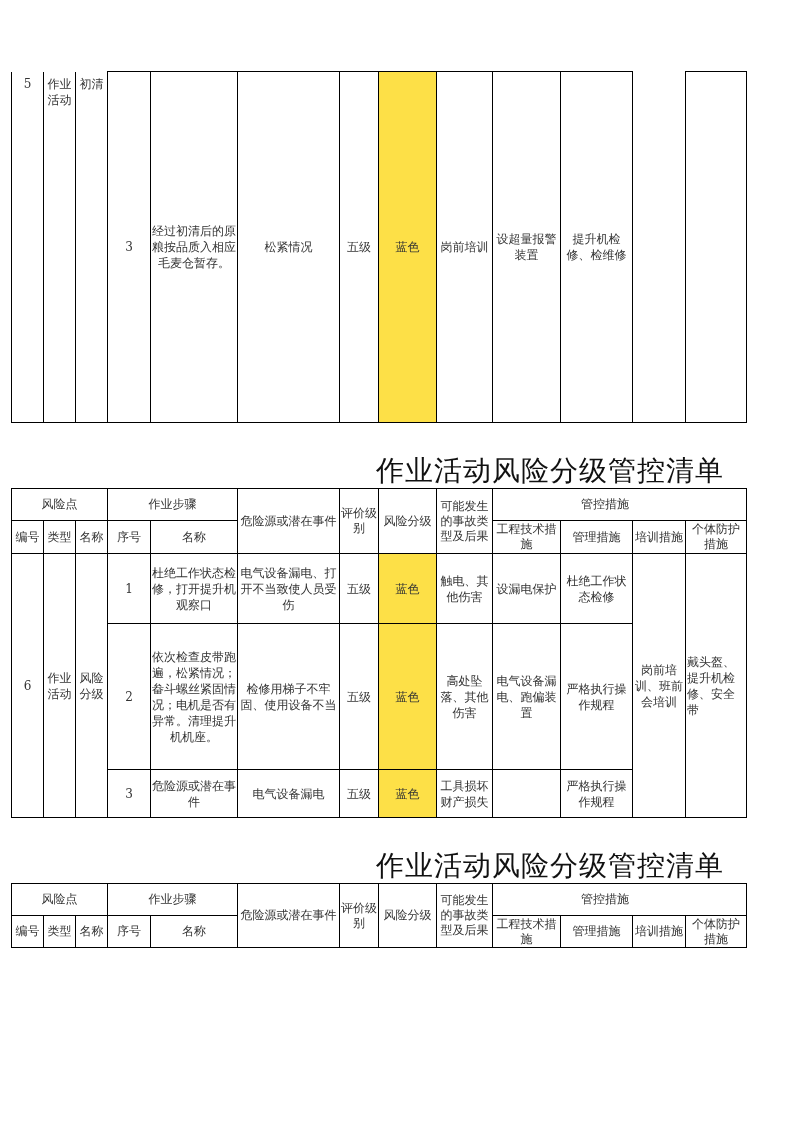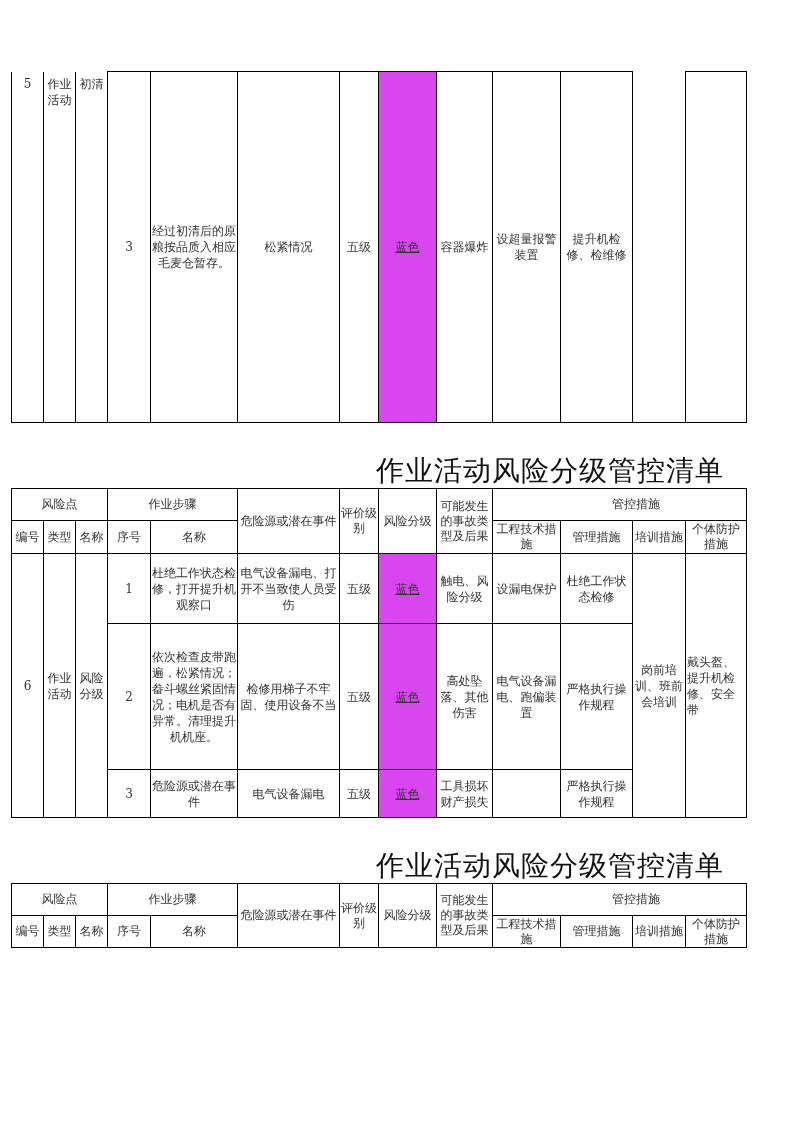--- a/index.html
+++ b/index.html
@@ -1,28 +1,28 @@
 <!DOCTYPE html>
 <html><head>
 <meta charset="utf-8">
 <style>
   html, body { margin:0; padding:0; background:#ffffff; }
   body { width:793px; height:1122px; position:relative; overflow:hidden;
          font-family:"DejaVu Serif","Liberation Serif",serif; color:#333; }
   table { position:absolute; left:11px; border-collapse:collapse; table-layout:fixed; width:735px; }
   td { border:1px solid #000; padding:0 1px; text-align:center; vertical-align:middle;
        font-size:12px; line-height:16px; color:#333; overflow:hidden; word-break:break-all; }
-  td.blue { background:#d946ef;text-decoration:underline; }
+  td.blue { background:#fde047; }
   td.left { text-align:left; }
   td.top { vertical-align:top; padding-top:4px; }
   td.nt { border-top:none; }
   td.hdr { font-size:12px; line-height:15px; }
   .title { position:absolute; left:376px; font-size:28px; line-height:32px; color:#111;
            font-family:"DejaVu Sans","Liberation Sans",sans-serif; letter-spacing:1px; }
-  .ctl-label { text-align:left; padding-left:119px; }
+  .ctl-label { text-align:left; padding-left:88px; }
 </style>
 </head>
 <body>
 
 <table style="top:71px;">
   <colgroup>
     <col style="width:32px">
       <col style="width:32px">
       <col style="width:32px">
       <col style="width:43px">
@@ -39,21 +39,21 @@
   <tbody>
       <tr style="height:351px;">
     <td class="nt top">5</td>
     <td class="nt top">作业活动</td>
     <td class="nt top">初清</td>
     <td>3</td>
     <td>经过初清后的原粮按品质入相应毛麦仓暂存。</td>
     <td>松紧情况</td>
     <td>五级</td>
     <td class="blue">蓝色</td>
-    <td>容器爆炸</td>
+    <td>岗前培训</td>
     <td>设超量报警装置</td>
     <td>提升机检修、检维修</td>
     <td class="nt" style="border-left:1px solid #000;"></td>
     <td></td>
   </tr>
 </tbody>
   </table>
 
 <div class="title" style="top:455px;">作业活动风险分级管控清单</div>
 
@@ -96,21 +96,21 @@
   </tr>
   <tr style="height:70px;">
     <td rowspan="3">6</td>
     <td rowspan="3">作业活动</td>
     <td rowspan="3">风险分级</td>
     <td>1</td>
     <td>杜绝工作状态检修，打开提升机观察口</td>
     <td>电气设备漏电、打开不当致使人员受伤</td>
     <td>五级</td>
     <td class="blue">蓝色</td>
-    <td>触电、风险分级</td>
+    <td>触电、其他伤害</td>
     <td>设漏电保护</td>
     <td>杜绝工作状态检修</td>
     <td rowspan="3">岗前培训、班前会培训</td>
     <td rowspan="3" class="left">戴头盔、提升机检修、安全带</td>
   </tr>
   <tr style="height:146px;">
     <td>2</td>
     <td>依次检查皮带跑遍，松紧情况；畚斗螺丝紧固情况；电机是否有异常。清理提升机机座。</td>
     <td>检修用梯子不牢固、使用设备不当</td>
     <td>五级</td>

